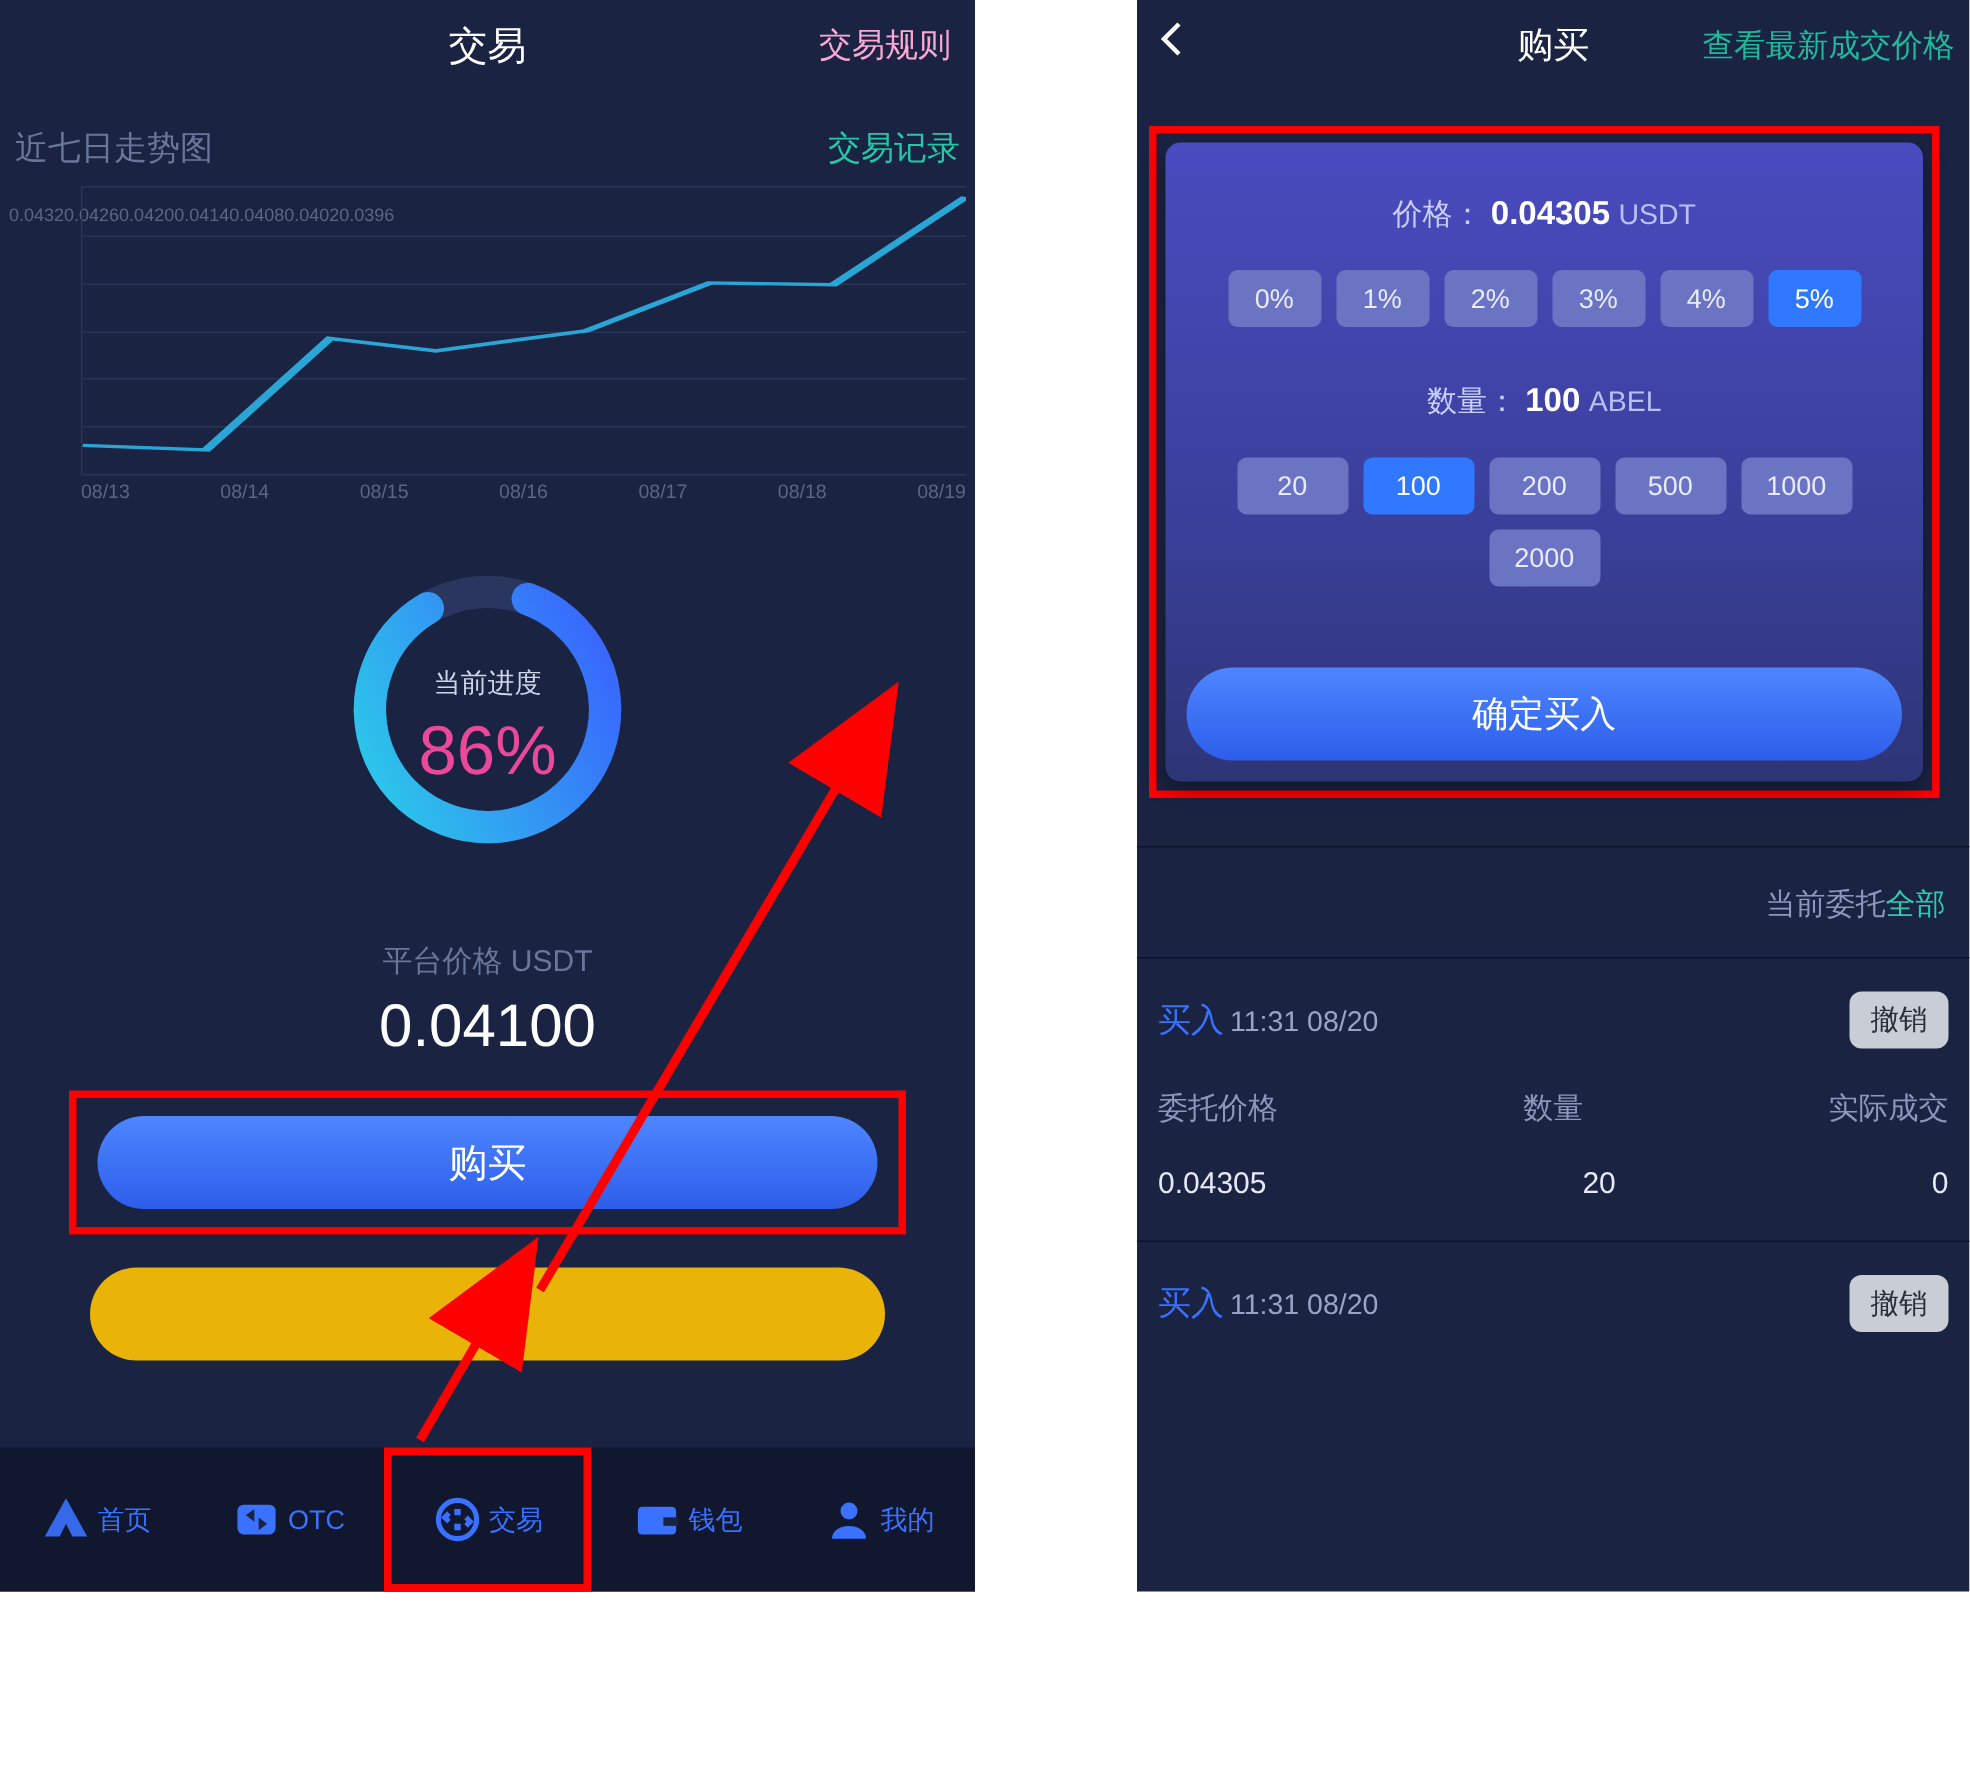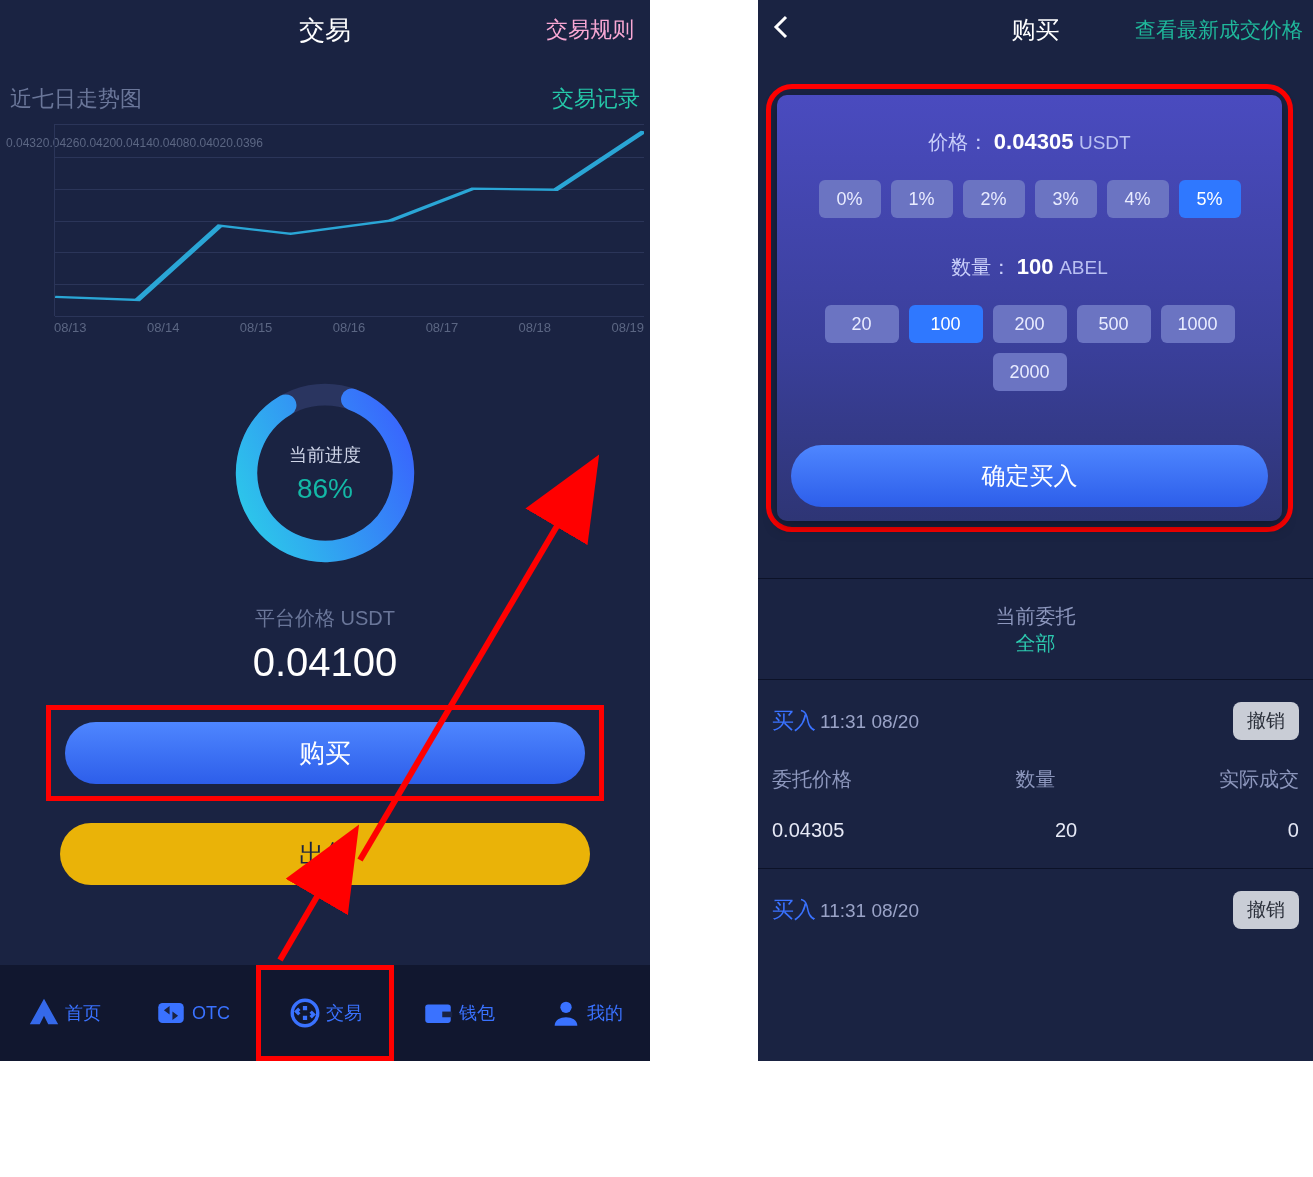--- a/index.html
+++ b/index.html
@@ -18,55 +18,55 @@
   .ylabels { position:absolute; left:6px; top:0; display:flex; flex-direction:row; justify-content:space-between; height:192px; font-size:12px; color:#5b6683;margin-top:12px; }
   .chart { margin-left:48px; height:192px; border:1px solid #2b3559; border-bottom:none; border-right:none; position:relative; }
   .chart .grid { position:absolute; left:0; right:0; border-top:1px solid #2b3559; }
   .chart svg.line { position:absolute; left:0; top:0; width:100%; height:100%; }
   .xlabels { display:flex; justify-content:space-between; margin-left:48px; font-size:13px; color:#5b6683; padding-top:4px; }
   
   .donut-wrap { text-align:center; margin-top:40px; }
   .donut-wrap svg { display:block; margin:0 auto; }
   .donut-center { text-align:center; margin-top:-128px; }
   .donut-center .t1 { color:#cfd5e8; font-size:18px; }
-  .donut-center .t2 { color:#14b8a6; font-size:28px; font-weight:500; margin-top:6px; }
+  .donut-center .t2 { color:#ec4899; font-size:46px; font-weight:500; margin-top:6px; }
   .price-lbl { text-align:center; color:#6a7699; font-size:20px; margin-top:100px; }
   .price-val { text-align:center; color:#fff; font-size:40px; margin-top:8px; }
   
   .red-box { border:5px solid #ff0000; }
   .buy-outer { margin:20px 46px 0 46px; padding:12px 14px; }
   .btn-pill { border-radius:40px; height:62px; display:flex; align-items:center; justify-content:center; font-size:26px; }
   .btn-buy { background:linear-gradient(180deg,#4e86ff 0%,#2d5eea 100%); color:#fff; }
   .btn-sell-wrap { margin:22px 60px 0 60px; }
   .btn-sell { background:#eab308; color:#1a2342; }
   
   .nav { position:absolute; bottom:0; left:0; right:0; height:96px; background:#11172f; display:flex; }
   .nav .it { flex:1; display:flex; flex-direction:row; align-items:center; justify-content:center; gap:4px; color:#3a72ff; font-size:18px; }
   .nav .it svg { width:34px; height:34px; }
   .nav .it.box { border:5px solid #ff0000; }
   
   .hdr-r { height:60px; display:flex; align-items:center; justify-content:center; position:relative; font-size:24px; }
   .hdr-r .back { position:absolute; left:14px; font-size:30px; }
   .hdr-r .latest { position:absolute; right:10px; font-size:21px; color:#1fb89b; }
   
-  .panel-wrap { margin:24px 20px 0 8px; padding:6px;border-radius:26px; }
+  .panel-wrap { margin:24px 20px 0 8px; padding:6px; }
   .panel { background:linear-gradient(180deg,#4a4bbf 0%,#3a3f9a 60%,#2e3575 100%); border-radius:10px; padding:34px 14px 14px 14px; box-shadow:0 6px 14px rgba(0,0,0,.35); }
   .kv { text-align:center; font-size:20px; color:#c9cffa; }
   .kv b { color:#fff; font-size:22px; font-weight:700; }
   .kv .u { color:#b9c0f2; font-size:19px; }
   .chips { display:flex; gap:10px; justify-content:center; margin-top:24px; flex-wrap:wrap; }
   .chip { background:#6b74c2; color:#e9ecff; border-radius:6px; height:38px; min-width:62px; padding:0 10px; display:flex; align-items:center; justify-content:center; font-size:18px; }
   .chip.sel { background:#2f78ff; color:#fff; }
   .chipw { min-width:74px; }
   .meta { color:#cfd5e8; font-size:19px; margin:30px 2px 0 2px; }
   .meta .row { margin-top:10px; }
   .confirm-wrap { margin-top:54px; }
   .btn-confirm { background:linear-gradient(180deg,#4e86ff 0%,#2d5eea 100%); color:#fff; border-radius:40px; height:62px; display:flex; align-items:center; justify-content:center; font-size:24px; }
   
-  .order-hdr { display:flex; justify-content:flex-start; align-items:center; padding:24px 16px 22px 16px; border-top:1px solid #0c1228; margin-top:46px;flex-direction:column; }
+  .order-hdr { display:flex; justify-content:flex-end; align-items:center; padding:24px 16px 22px 16px; border-top:1px solid #0c1228; margin-top:32px; }
   .order-hdr .l { color:#8d97bd; font-size:20px; }
   .order-hdr .r { color:#2dcab0; font-size:20px; }
   .order { padding:0 14px; border-top:1px solid #0c1228; }
   .order .top { display:flex; align-items:center; justify-content:space-between; padding:22px 0 0 0; }
   .order .top .side { color:#3a72ff; font-size:22px; }
   .order .top .ts { color:#9aa3c7; font-size:19px; margin-left:4px; }
   .order .top .cancel { background:#c9cdd6; color:#2a2f3a; border-radius:8px; padding:6px 14px; font-size:19px; }
   .order .cols { display:flex; justify-content:space-between; color:#8d97bd; font-size:20px; padding:26px 0 0 0; }
   .order .vals { display:flex; justify-content:space-between; color:#e6e9f6; font-size:20px; padding:26px 0 26px 0; }
   

